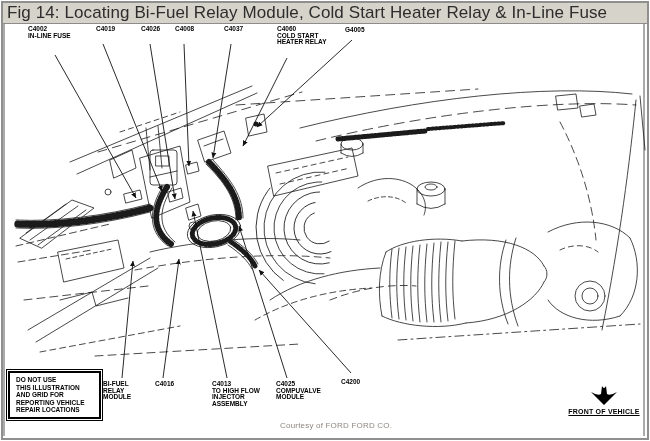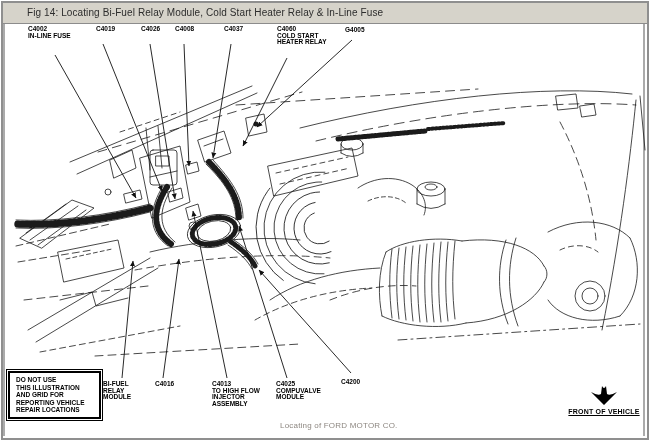--- a/index.html
+++ b/index.html
@@ -2,21 +2,21 @@
 <html style="--c-titlebar_bg: #d6d3ca; --c-frame_border: #8f8f8f; --c-panel_edge: #ababab; --c-ink: #1b1b1b; --c-credit_text: #8d8781;"><head>
 <meta charset="utf-8">
 <style>
   html,body{margin:0;padding:0}
   .window{position:relative;width:650px;height:441px;background:#fff;
           font-family:"Liberation Sans",sans-serif;overflow:hidden}
   .frame{position:absolute;inset:1px;border:2px solid var(--c-frame_border,#8f8f8f);
          pointer-events:none;z-index:6}
   .titlebar{position:absolute;left:3px;top:3px;width:644px;height:20px;
             background:var(--c-titlebar_bg,#d6d3ca);border-bottom:1px solid #8c8c8c;z-index:1}
-  .title-text{font-size:10px;line-height:20px;color:#2d2d2d;padding-left:24px;letter-spacing:.1px}
+  .title-text{font-size:17px;line-height:20px;color:#2d2d2d;padding-left:4px;letter-spacing:.1px}
   .panel{position:absolute;left:3px;top:24px;width:638px;height:412px;background:#fff;
          border-left:2px solid var(--c-panel_edge,#ababab);
          border-right:2px solid var(--c-panel_edge,#ababab);z-index:0}
   svg.art{position:absolute;left:0;top:0;z-index:2}
   #art{stroke:var(--c-ink,#1b1b1b);fill:none;stroke-width:.8;stroke-linecap:round;stroke-linejoin:round}
   #leaders{stroke:#111;fill:none;stroke-width:.9}
   .co{position:absolute;z-index:4;font-weight:bold;font-size:6.5px;line-height:6.6px;
       color:#000;white-space:nowrap}
   .warn{position:absolute;left:8px;top:371px;width:79px;z-index:4;border:2px solid #000;
         outline:1px solid #000;outline-offset:1px;padding:3px 4px 3px 6px;background:#fff;
@@ -215,14 +215,14 @@
     <div>REPAIR LOCATIONS</div>
   </div>
 
   <div class="fov">
     <svg class="fov-icon" width="36" height="24" viewBox="0 0 36 24">
       <path d="M18,22 L5,9 Q12,13 15,11 L16,3 Q18,7 20,3 L21,11 Q24,13 31,9 Z" fill="#000" stroke="none"></path>
     </svg>
     <div class="fov-label">FRONT OF VEHICLE</div>
   </div>
 
-  <div class="credit">Locating of FORD MOTOR CO.</div>
+  <div class="credit">Courtesy of FORD FORD CO.</div>
 </div>
 
 </body></html>

